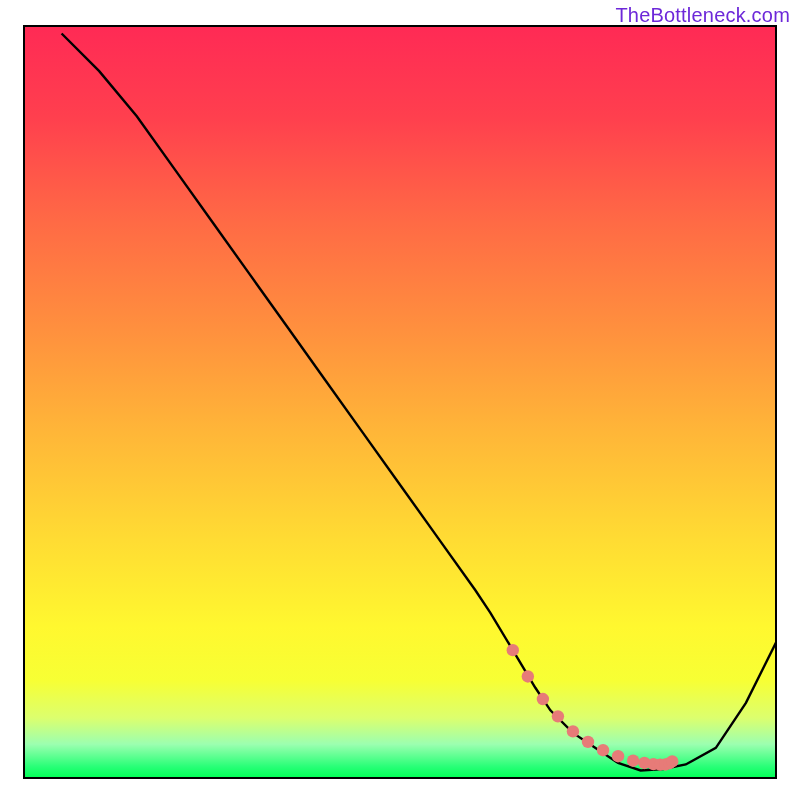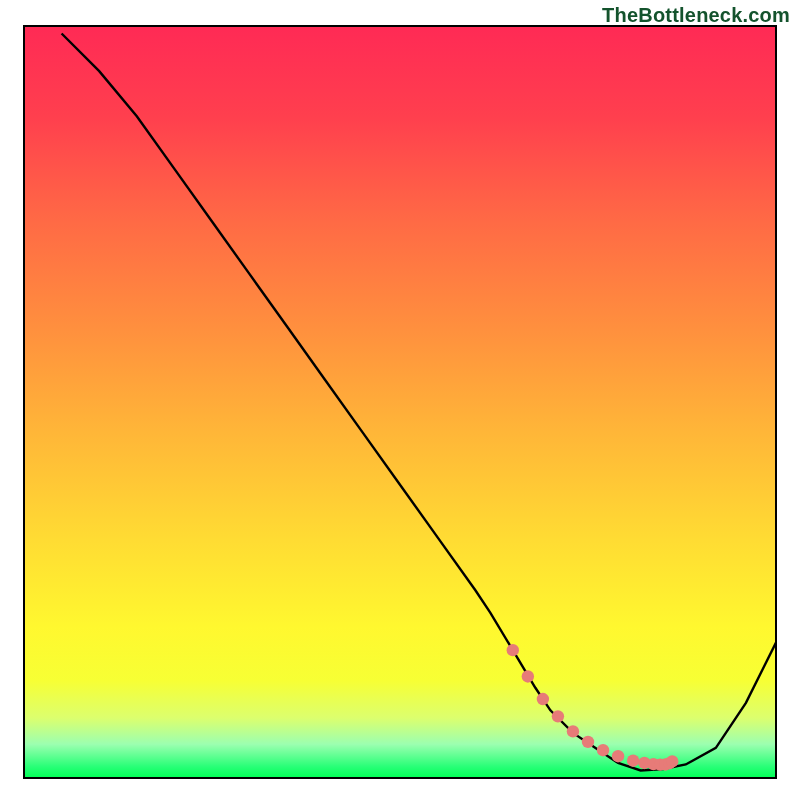--- a/index.html
+++ b/index.html
@@ -13,23 +13,23 @@
   }
   .container {
     position: relative;
     width: 800px;
     height: 800px;
   }
   .watermark {
     position: absolute;
     top: 4px;
     right: 10px;
-    color: #14532d;
+    color: #6d28d9;
     font-size: 20px;
-    font-weight: 700;
+    font-weight: 400;
     letter-spacing: 0.2px;
     z-index: 30;
   }
   svg.plot {
     position: absolute;
     left: 0;
     top: 0;
     width: 800px;
     height: 800px;
     display: block;

